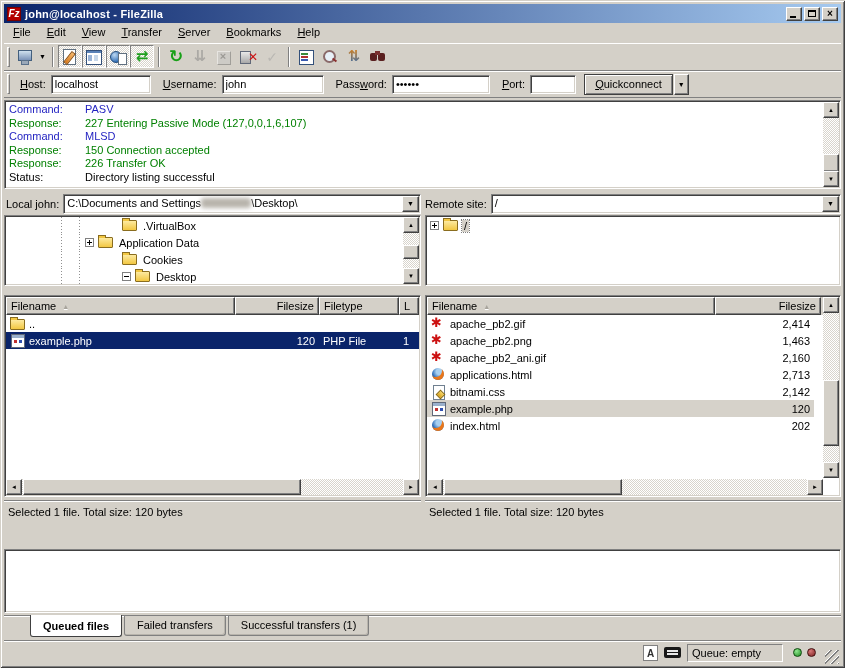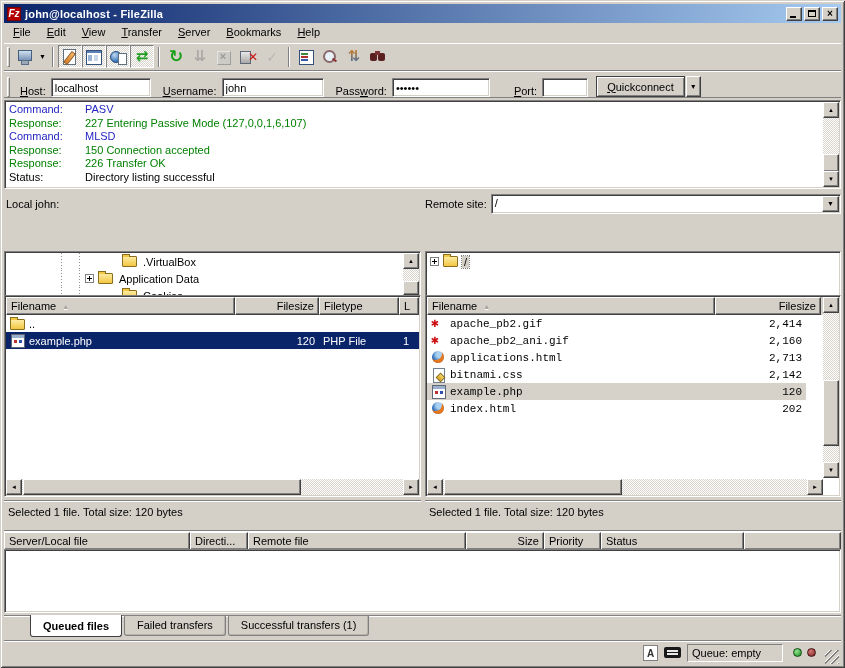--- a/index.html
+++ b/index.html
@@ -78,21 +78,21 @@
   .ic-compare::before { content:""; position:absolute; left:2px; top:1px; width:9px; height:9px; border:2px solid #8a6a6a; border-radius:50%; background:#e8f0f8; }
   .ic-compare::after { content:""; position:absolute; left:11px; top:10px; width:5px; height:2px; background:#8a3030; transform:rotate(40deg); }
   
   .ic-sync::before { content:"⇅"; position:absolute; inset:-2px 0 0 0; font-size:15px; font-weight:bold; text-align:center;
     background:linear-gradient(#e8820a,#2a6bb8); -webkit-background-clip:text; background-clip:text; color:transparent; }
   
   .ic-find::before { content:""; position:absolute; left:1px; top:4px; width:7px; height:8px; background:#5a2020; border-radius:2px; box-shadow:8px 0 0 #5a2020; }
   .ic-find::after { content:""; position:absolute; left:6px; top:2px; width:5px; height:4px; background:#7a3030; }
 
   
-  .quickbar { position:absolute; left:4px; top:70px; right:4px; height:28px; display:flex; align-items:flex-end;
+  .quickbar { position:absolute; left:4px; top:70px; right:4px; height:28px; display:flex; align-items:center;
     border-top:1px solid #808080; box-shadow:inset 0 1px 0 #fff; border-bottom:1px solid #808080; }
   .qgrip { width:3px; height:20px; border:1px solid; border-color:#fff #808080 #808080 #fff; margin:0 5px 0 3px; }
   .qlabel { margin:0 5px; white-space:nowrap; }
   .qfield { height:19px; border:1px solid; border-color:#808080 #fff #fff #808080;
     box-shadow:inset 1px 1px 0 #404040, inset -1px -1px 0 #d4d0c8; background:#fff; font:inherit; padding:0 3px; outline:none; }
   .qc-btn { height:21px; padding:0 10px; margin-left:8px; font:inherit; background:#d4d0c8;
     border:1px solid; border-color:#404040; box-shadow:inset 1px 1px 0 #fff, inset -1px -1px 0 #808080; }
   .qc-dd { width:15px; height:21px; background:#d4d0c8; border:1px solid; border-color:#fff #404040 #404040 #fff;
     box-shadow:inset -1px -1px 0 #808080; font-size:7px; display:flex; align-items:center; justify-content:center; margin-left:1px; }
 
@@ -118,21 +118,21 @@
   .sitebar { position:absolute; top:193px; height:21px; display:flex; align-items:center; }
   .sitebar .slabel { white-space:nowrap; margin-right:4px; }
   .combo { flex:1; height:20px; display:flex; align-items:stretch; border:1px solid; border-color:#808080 #fff #fff #808080;
     box-shadow:inset 1px 1px 0 #404040, inset -1px -1px 0 #d4d0c8; background:#fff; }
   .combo-text { flex:1; padding:2px 3px; white-space:nowrap; overflow:hidden; }
   .combo-dd { width:17px; margin:1px; background:#d4d0c8; border:1px solid; border-color:#fff #404040 #404040 #fff;
     box-shadow:inset -1px -1px 0 #808080; display:flex; align-items:center; justify-content:center; font-size:7px; }
   .blur-redact { display:inline-block; width:50px; height:10px; background:#b8b4ac; border-radius:3px; filter:blur(2px); vertical-align:-1px; }
 
   
-  .treebox { position:absolute; top:215px; height:71px;margin-top:36px; }
+  .treebox { position:absolute; top:215px; height:71px; }
   .tree-inner { position:absolute; inset:0; overflow:hidden; padding-top:1px; }
   .trow { height:17px; display:flex; align-items:center; position:relative; }
   .tguides { position:absolute; left:0; top:0; bottom:0; width:100px;
     background-image:repeating-linear-gradient(to bottom,#909090 0 1px,transparent 1px 3px),repeating-linear-gradient(to bottom,#909090 0 1px,transparent 1px 3px);
     background-size:1px 100%,1px 100%; background-repeat:no-repeat; background-position:56px 0,74px 0; }
   .exp { width:9px; height:9px; flex:none; background:#fff; border:1px solid #808080; position:relative; margin-right:4px; }
   .exp::before { content:""; position:absolute; left:1px; top:3px; width:5px; height:1px; background:#000; }
   .exp.plus::after { content:""; position:absolute; left:3px; top:1px; width:1px; height:5px; background:#000; }
   .folder { width:15px; height:11px; flex:none; position:relative; margin-right:4px;
     background:linear-gradient(#fdeaa0,#f2c742); border:1px solid #8a6d1f; border-radius:1px; }
@@ -279,21 +279,21 @@
     </div>
 
   <div class="quickbar">
     <div class="qgrip"></div>
     <span class="qlabel" id="lbl-host"><span class="ac">H</span>ost:</span>
     <input class="qfield" style="width: 100px;" value="localhost">
     <span class="qlabel" id="lbl-username" style="margin-left:12px"><span class="ac">U</span>sername:</span>
     <input class="qfield" style="width: 102px;" value="john">
     <span class="qlabel" id="lbl-password" style="margin-left:12px">Pass<span class="ac">w</span>ord:</span>
     <input class="qfield" style="width: 98px;" value="••••••">
-    <span class="qlabel" id="lbl-port" style="margin-left:24px"><span class="ac">P</span>ort:</span>
+    <span class="qlabel" id="lbl-port" style="margin-left:12px"><span class="ac">P</span>ort:</span>
     <input class="qfield" style="width: 46px;" value="">
     <button class="qc-btn" id="btn-quickconnect"><span class="ac">Q</span>uickconnect</button>
     <div class="qc-dd">▼</div>
   </div>
 
   <div class="log sunken">
     <div class="log-inner" id="log-lines">
         <div class="log-line t-command">
           <span class="log-label">Command:</span>
           <span class="log-text">PASV</span>
@@ -321,20 +321,26 @@
       </div>
     <div class="sb sb-v" style="right:1px; top:1px; bottom:1px; width:16px;">
       <div class="sb-btn" style="top:0;">▲</div>
       <div class="sb-thumb" style="left:0; width:16px; top:52px; height:18px;"></div>
       <div class="sb-btn" style="bottom:0;">▼</div>
     </div>
   </div>
 
   <div class="sitebar" style="left:6px; width:415px;">
     <span class="slabel">Local john:</span>
+    <div class="combo">
+      <div class="combo-text">
+        <span>C:\Documents and Settings</span><span class="blur-redact"></span><span>\Desktop\</span>
+      </div>
+      <div class="combo-dd">▼</div>
+    </div>
   </div>
 
   <div class="sitebar" style="left:425px; width:416px;">
     <span class="slabel">Remote site:</span>
     <div class="combo">
       <div class="combo-text">/</div>
       <div class="combo-dd">▼</div>
     </div>
   </div>
 
@@ -426,27 +432,34 @@
   <div class="filelist sunken" style="left:425px; width:416px;">
     <div class="fl-head" id="remote-cols" style="right:17px;">
         <div class="colhdr" style="width: 288px;">
           <span>Filename</span>
           <span class="sort">▲</span>
         </div>
         <div class="colhdr num" style="width: 106px;">
           <span>Filesize</span>
         </div>
       </div>
-    <div class="fl-rows" id="remote-rows" style="right:34px;font-family:Liberation Mono, monospace;">
+    <div class="fl-rows" id="remote-rows" style="right:26px;">
         <div class="frow">
           <span class="fcell" style="width: 288px;">
             <span class="fi fi-apache"></span>
             <span>apache_pb2.gif</span>
           </span>
           <span class="fcell r" style="width: 106px;">2,414</span>
+        </div>
+        <div class="frow">
+          <span class="fcell" style="width: 288px;">
+            <span class="fi fi-apache"></span>
+            <span>apache_pb2.png</span>
+          </span>
+          <span class="fcell r" style="width: 106px;">1,463</span>
         </div>
         <div class="frow">
           <span class="fcell" style="width: 288px;">
             <span class="fi fi-apache"></span>
             <span>apache_pb2_ani.gif</span>
           </span>
           <span class="fcell r" style="width: 106px;">2,160</span>
         </div>
         <div class="frow">
           <span class="fcell" style="width: 288px;">
@@ -485,41 +498,20 @@
     <div class="sb sb-h" style="left:1px; right:17px; bottom:1px; height:16px;">
       <div class="sb-btn" style="left:0;">◄</div>
       <div class="sb-thumb" style="top:0; height:16px; left:17px; width:178px;"></div>
       <div class="sb-btn" style="right:0;">►</div>
     </div>
   </div>
 
   <div class="liststatus" style="left:4px; width:417px;">Selected 1 file. Total size: 120 bytes</div>
   <div class="liststatus" style="left:425px; width:416px;">Selected 1 file. Total size: 120 bytes</div>
 
-  <div class="queuehead" id="queue-cols">
-      <div class="colhdr" style="width: 186px;">
-        <span>Server/Local file</span>
-      </div>
-      <div class="colhdr" style="width: 58px;">
-        <span>Directi...</span>
-      </div>
-      <div class="colhdr" style="width: 218px;">
-        <span>Remote file</span>
-      </div>
-      <div class="colhdr num" style="width: 78px;">
-        <span>Size</span>
-      </div>
-      <div class="colhdr" style="width: 57px;">
-        <span>Priority</span>
-      </div>
-      <div class="colhdr" style="width: 143px;">
-        <span>Status</span>
-      </div>
-      <div class="colhdr" style="flex: 1 1 0%;"></div>
-    </div>
   <div class="queuebody sunken"></div>
 
   <div class="tabs" id="tabs">
       <div class="tab active">Queued files</div>
       <div class="tab">Failed transfers</div>
       <div class="tab">Successful transfers (1)</div>
     </div>
 
   <div class="statusbar">
     <div class="ascii-ind"></div>

